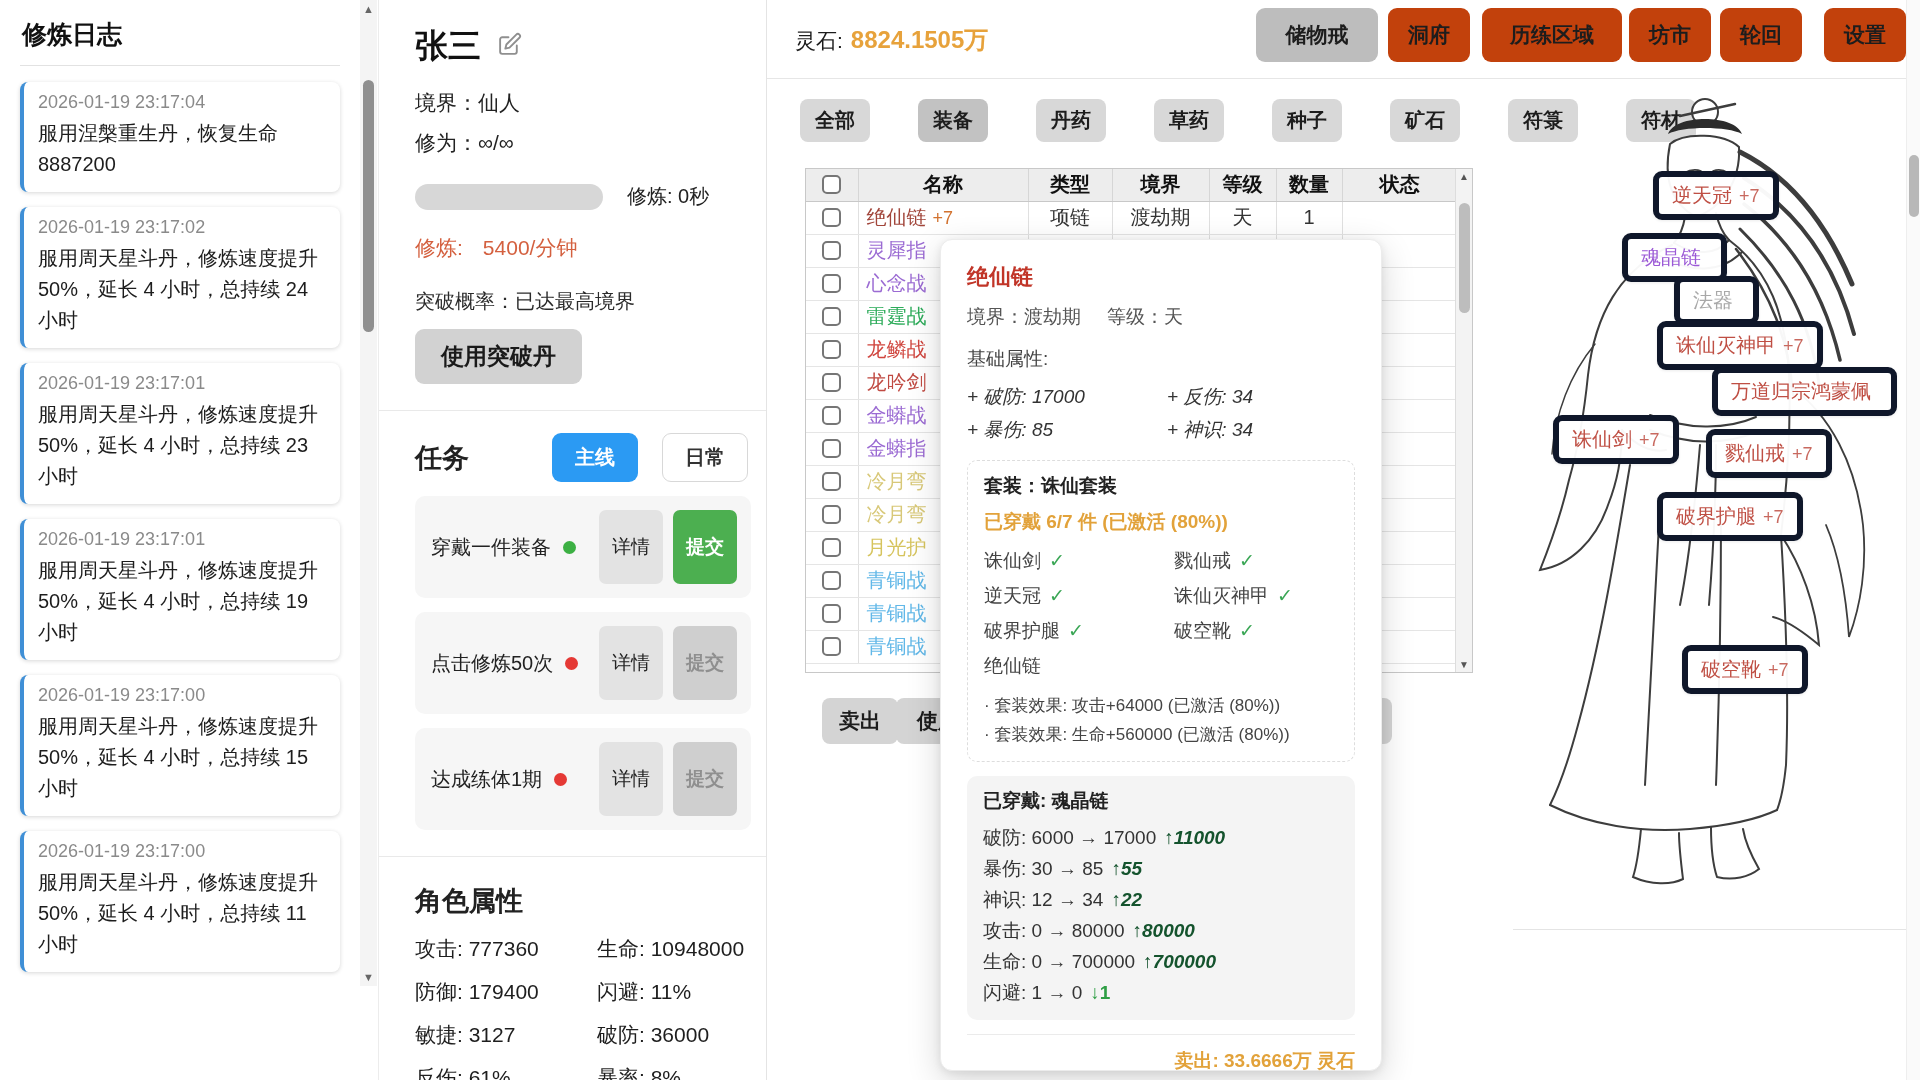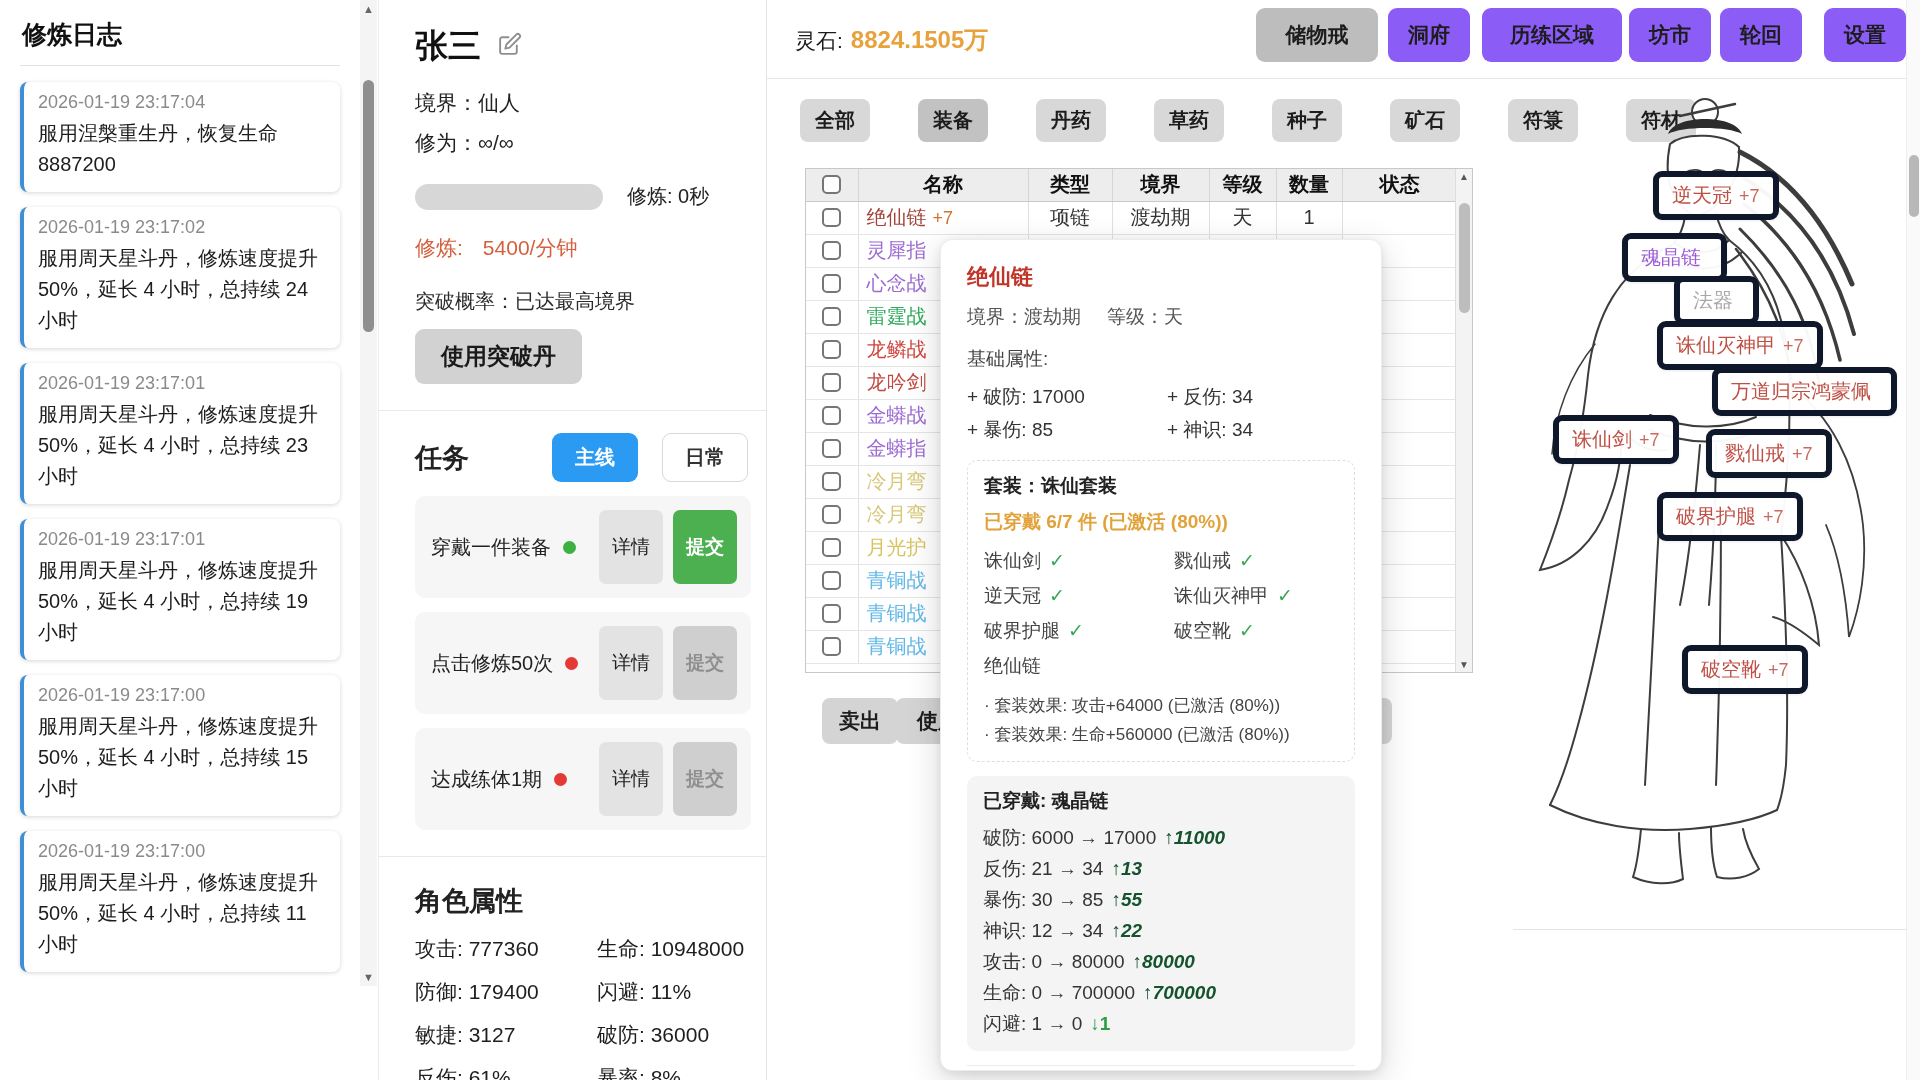--- a/index.html
+++ b/index.html
@@ -47,21 +47,21 @@
   .task-btns { margin-left:auto; display:flex; gap:10px; }
   .btn-detail { background:#e3e3e3; font-size:19px; padding:8px 13px; border-radius:7px; color:#222; border:none; }
   .btn-submit { font-size:19px; padding:24px 13px; border-radius:7px; font-weight:bold; border:none; }
   .btn-submit.on { background:#4caf50; color:#fff; }
   .btn-submit.off { background:#cfcfcf; color:#8f8f8f; }
   .attr-title { margin-top:26px; font-size:27px; font-weight:bold; }
   .attr-grid { margin-top:8px; display:grid; grid-template-columns:182px 1fr; font-size:21px; line-height:43px; color:#1e1e1e; }
   
   .currency { position:absolute; left:795px; top:24px; font-size:21px; color:#1c1c1c; }
   .currency-value { font-size:24px; font-weight:bold; color:#e7a23b; margin-left:8px; }
-  .nav-btn { position:absolute; top:8px; height:54px; display:flex; align-items:center; justify-content:center; font-size:21px; font-weight:bold; color:#1d1d1d; background:#8b5cf6; border-radius:9px; border:none; }
+  .nav-btn { position:absolute; top:8px; height:54px; display:flex; align-items:center; justify-content:center; font-size:21px; font-weight:bold; color:#1d1d1d; background:#c2410c; border-radius:9px; border:none; }
   .nav-btn.active { background:#bdbdbd; }
   .main-top-divider { position:absolute; left:767px; top:78px; width:1153px; border-top:1px solid #e6e6e6; }
   .filters { position:absolute; left:800px; top:99px; display:flex; gap:48px; }
   .filter-btn { padding:8px 15px; background:#d8d8d8; border-radius:8px; font-size:20px; font-weight:bold; color:#1d1d1d; border:none; white-space:nowrap; }
   .filter-btn.active { background:#c2c2c2; }
   
   .inv-wrap { position:absolute; left:805px; top:168px; width:668px; height:505px; border:1px solid #c8c8c8; background:#fff; overflow:hidden; }
   table.inv { border-collapse:collapse; table-layout:fixed; width:651px; font-size:20px; }
   .inv th { height:32px; background:#ededed; font-weight:bold; border-bottom:1px solid #c8c8c8; border-right:1px solid #d6d6d6; color:#111; }
   .inv th:last-child { border-right:none; }
@@ -74,21 +74,21 @@
   .inv-scroll { position:absolute; right:0; top:0; width:17px; height:503px; background:#f3f3f3; border-left:1px solid #ddd; }
   .inv-thumb { position:absolute; left:3px; top:34px; width:11px; height:110px; background:#bdbdbd; border-radius:6px; }
   .inv-arrow { position:absolute; left:0; width:16px; text-align:center; font-size:10px; color:#555; }
   
   .act-btn { position:absolute; top:698px; height:46px; display:flex; align-items:center; justify-content:center; font-size:21px; font-weight:bold; color:#1d1d1d; background:#d4d4d4; border-radius:8px; border:none; z-index:10; }
   
   .tooltip { position:absolute; left:940px; top:239px; width:442px; height:832px; background:#fff; border:1px solid #ececec; border-radius:12px; padding:22px 26px; z-index:50; box-shadow:0 10px 34px rgba(0,0,0,.16), 0 2px 8px rgba(0,0,0,.08); }
   .tt-title { font-size:22px; font-weight:bold; color:#c13528; }
   .tt-sub { margin-top:12px; font-size:19px; color:#555; display:flex; gap:26px; }
   .tt-base-label { margin-top:16px; font-size:19px; color:#444; }
-  .tt-base-grid { margin-top:8px; display:grid; grid-template-columns:200px 1fr; font-size:19px; color:#333; line-height:33px; }
+  .tt-base-grid { margin-top:8px; display:grid; grid-template-columns:200px 1fr; font-size:19px; color:#333; line-height:33px;font-style:italic; }
   .set-box { margin-top:14px; border:1px dashed #ddd; border-radius:10px; padding:12px 16px; }
   .set-name { font-size:19px; font-weight:bold; color:#222; }
   .set-worn { margin-top:10px; font-size:19px; font-weight:bold; color:#e2a23a; }
   .set-grid { margin-top:8px; display:grid; grid-template-columns:190px 1fr; font-size:19px; color:#444; line-height:35px; }
   .chk { color:#3aa655; font-weight:bold; margin-left:8px; }
   .set-effects { margin-top:8px; font-size:17px; color:#444; line-height:29px; }
   .cmp-box { margin-top:14px; background:#f4f4f4; border-radius:10px; padding:12px 16px; }
   .cmp-title { font-size:19px; font-weight:bold; color:#222; margin-bottom:8px; }
   .cmp-row { font-size:19px; color:#333; line-height:31px; }
   .delta { font-weight:bold; margin-left:8px; }
@@ -451,21 +451,20 @@
       <span><span>绝仙链</span><span class="chk"></span></span>
     </div>
     <div class="set-effects">
       <div>· 套装效果: 攻击+64000 (已激活 (80%))</div>
       <div>· 套装效果: 生命+560000 (已激活 (80%))</div>
     </div>
   </div>
   <div class="cmp-box">
     <div class="cmp-title">已穿戴: 魂晶链</div>
     <div class="cmp-row"><span>破防: 6000 → 17000</span><span class="delta up">↑11000</span></div>
-    <div class="cmp-row"><span>反伤: 21 → 34</span><span class="delta up">↑13</span></div>
     <div class="cmp-row"><span>暴伤: 30 → 85</span><span class="delta up">↑55</span></div>
     <div class="cmp-row"><span>神识: 12 → 34</span><span class="delta up">↑22</span></div>
     <div class="cmp-row"><span>攻击: 0 → 80000</span><span class="delta up">↑80000</span></div>
     <div class="cmp-row"><span>生命: 0 → 700000</span><span class="delta up">↑700000</span></div>
     <div class="cmp-row"><span>闪避: 1 → 0</span><span class="delta down">↓1</span></div>
   </div>
   <div class="tt-sell">卖出: 33.6666万 灵石</div>
 </div>
 
 <div class="figure-area">

